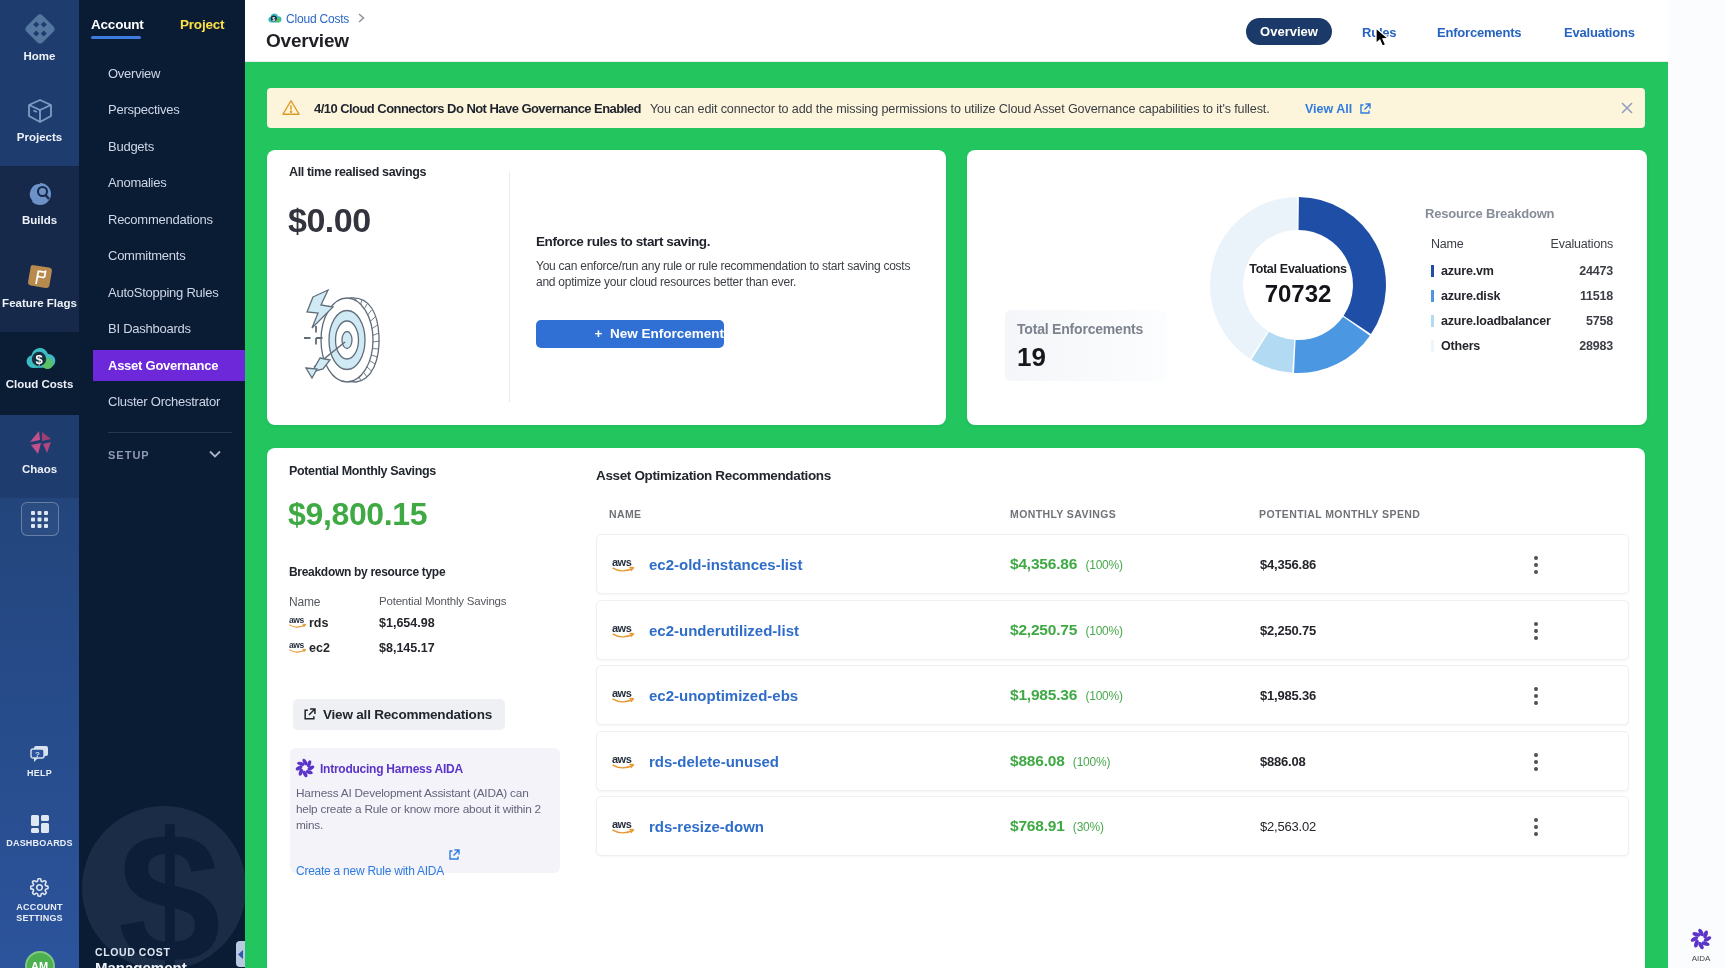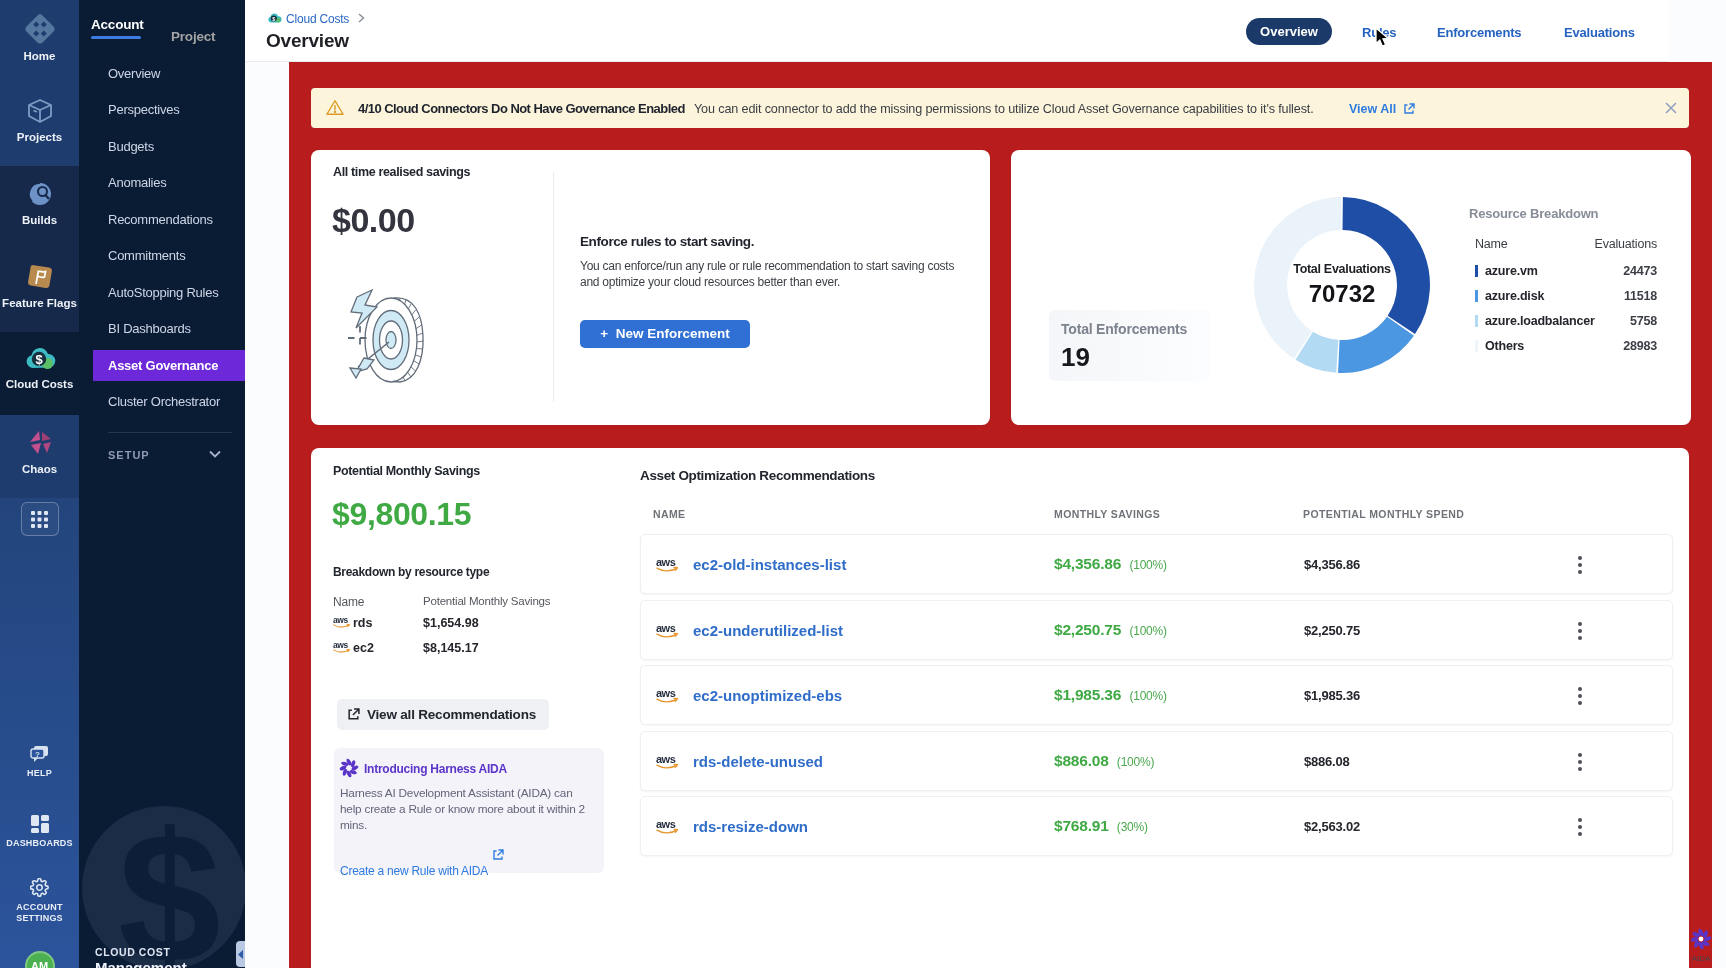--- a/index.html
+++ b/index.html
@@ -14,21 +14,21 @@
 #sb1bot { position:absolute; left:0; top:498px; width:79px; height:470px; background:linear-gradient(180deg,#23457c 0%, #2c549c 100%); }
 .smmod { position:absolute; left:0; width:79px; display:flex; flex-direction:column; align-items:center; gap:5px; }
 .smmod .lbl { font-size:9px; font-weight:bold; color:#e9eef7; text-align:center; line-height:11px; letter-spacing:.2px; }
 
 #sb2 { position:absolute; left:79px; top:0; width:166px; height:968px; background:#0a1b34; z-index:4; overflow:hidden; }
 .tab { position:absolute; top:17px; font-size:13.5px; letter-spacing:-.2px; font-weight:bold; }
 .menu-item { position:absolute; left:0; width:166px; height:31px; line-height:31px; padding-left:29px; font-size:13px; letter-spacing:-.25px; color:#cdd6e6; }
 .menu-item.sel { background:#6d28d9; color:#fff; font-weight:bold; margin-left:14px; padding-left:15px; width:152px; }
 
 #hdr { position:absolute; left:245px; top:0; width:1423px; height:62px; background:#fff; border-bottom:1px solid #e7eaef; z-index:3; }
-#content { position:absolute; left:245px; top:62px; width:1423px; height:906px; background:#b91c1c; overflow:hidden;margin-left:44px; }
+#content { position:absolute; left:245px; top:62px; width:1423px; height:906px; background:#22c55e; overflow:hidden; }
 .card { position:absolute; background:#fff; border-radius:8px; box-shadow:0 1px 3px rgba(40,50,80,.07); }
 .navlink { position:absolute; top:25px; font-size:13px; letter-spacing:-.2px; font-weight:bold; color:#2663c0; }
 .kebab { width:4px; height:4px; border-radius:50%; background:#4d5057; box-shadow:0 7px 0 #4d5057, 0 14px 0 #4d5057; }
 </style>
 </head>
 <body>
 
 <div id="sb1">
   <div id="sb1bot"></div>
   <div class="mod" style="top:0;">
@@ -127,21 +127,21 @@
   <div class="smmod" style="top:951px;">
     <div style="width:30px;height:30px;border-radius:50%;background:#4caf50;border:2px solid #7ec982;color:#fff;font-size:11px;font-weight:bold;display:flex;align-items:center;justify-content:center;">AM</div>
   </div>
 </div>
 
 <div id="sb2">
   <div style="position:absolute;left:3px;top:806px;width:164px;height:164px;border-radius:50%;background:#1b2c46;"></div>
   <div style="position:absolute;left:39px;top:806px;color:#0d1f38;font-size:185px;font-weight:bold;line-height:185px;">$</div>
   <div class="tab" style="left:12px;color:#fff;">Account</div>
   <div style="position:absolute;left:12px;top:36px;width:50px;height:3px;background:#3d7be0;border-radius:2px;"></div>
-  <div class="tab" style="left:92px;color:#a3a3a3;margin-top:12px;">Project</div>
+  <div class="tab" style="left:101px;color:#fde047;">Project</div>
   <div class="menu-item" style="top:58px;">Overview</div>
   <div class="menu-item" style="top:94px;">Perspectives</div>
   <div class="menu-item" style="top:131px;">Budgets</div>
   <div class="menu-item" style="top:167px;">Anomalies</div>
   <div class="menu-item" style="top:204px;">Recommendations</div>
   <div class="menu-item" style="top:240px;">Commitments</div>
   <div class="menu-item" style="top:277px;">AutoStopping Rules</div>
   <div class="menu-item" style="top:313px;">BI Dashboards</div>
   <div class="menu-item sel" style="top:350px;">Asset Governance</div>
   <div class="menu-item" style="top:386px;">Cluster Orchestrator</div>
@@ -195,21 +195,21 @@
         <path d="M3 3 L13 13 M13 3 L3 13"></path>
       </svg>
   </div>
 
   <div class="card" style="left:22px;top:88px;width:679px;height:275px;">
     <div style="position:absolute;left:22px;top:15px;font-size:12.5px;letter-spacing:-.35px;font-weight:bold;color:#22262e;">All time realised savings</div>
     <div style="position:absolute;left:21px;top:51px;font-size:34px;letter-spacing:-.5px;font-weight:bold;color:#33343d;">$0.00</div>
     <div style="position:absolute;left:242px;top:22px;width:1px;height:230px;background:#e9ebef;"></div>
     <div style="position:absolute;left:269px;top:84px;font-size:13.5px;letter-spacing:-.4px;font-weight:bold;color:#1f222b;">Enforce rules to start saving.</div>
     <div style="position:absolute;left:269px;top:108px;font-size:12px;letter-spacing:-.25px;color:#3c3f47;line-height:16px;white-space:nowrap;">You can enforce/run any rule or rule recommendation to start saving costs<br>and optimize your cloud resources better than ever.</div>
-    <div style="position:absolute;left:269px;top:170px;width:170px;height:28px;background:#3070d4;border-radius:5px;color:#fff;font-size:13.5px;font-weight:bold;text-align:center;line-height:28px;">+&nbsp; New Enforcement</div>
+    <div style="position:absolute;left:269px;top:170px;width:188px;height:28px;background:#3070d4;border-radius:5px;color:#fff;font-size:13.5px;font-weight:bold;text-align:right;line-height:28px;">+&nbsp; New Enforcement</div>
     <svg style="position:absolute;left:33px;top:138px;" width="104" height="100" viewBox="0 0 104 100">
       <g fill="none" stroke="#626d7a" stroke-width="1.3">
 
         <path d="M50 10 C70 8 78 26 79 48 C80 72 72 92 56 94 L48 93.5 L50 10.5 Z" fill="#ffffff"></path>
         <g stroke-width="0.9">
           <path d="M56 10 l-1.5 7 M62 12 l-2.5 7 M67 16 l-3.5 6.5 M71.5 22 l-4.5 6 M75 29 l-5.5 5 M77.5 37 l-6 4 M79 45 l-6.5 2.5 M79.5 53 l-6.5 1 M79 61 l-6.5 -0.5 M77.5 69 l-6 -2 M75 76 l-5.5 -3.5 M71.5 83 l-5 -4.5 M67 89 l-4 -5.5 M61 93 l-3 -6.5"></path>
         </g>
 
         <ellipse cx="47" cy="52" rx="26" ry="42" fill="#ffffff"></ellipse>
         <ellipse cx="47" cy="52" rx="18" ry="29.5" fill="#cfe9f5"></ellipse>
@@ -361,21 +361,21 @@
           <div style="position:absolute;left:663px;top:22px;font-size:13px;letter-spacing:-.2px;font-weight:bold;color:#24262c;">$886.08</div>
           <div class="kebab" style="position:absolute;left:937px;top:21px;"></div>
         </div>
       <div style="position:relative;height:60px;margin-bottom:5.5px;background:#fff;border:1px solid #eef0f3;border-radius:5px;box-shadow:0 1px 2px rgba(40,50,80,.05);">
           <svg style="position:absolute;left:14px;top:21px;" width="26" height="17" viewBox="0 0 26 17">
             <text x="1" y="10" font-size="11" font-weight="bold" fill="#252f3e" font-family="Liberation Sans" letter-spacing="-0.5">aws</text>
             <path d="M2 12.2 C8 16 16 15.7 22.5 11.8 M22.5 11.8 l-3.4 -0.3 M22.5 11.8 l-2.2 2.6" stroke="#e8962e" stroke-width="1.4" fill="none" stroke-linecap="round"></path>
           </svg>
           <div style="position:absolute;left:52px;top:21px;font-size:15px;letter-spacing:0px;font-weight:bold;color:#2f6dc9;">rds-resize-down</div>
           <div style="position:absolute;left:413px;top:20px;font-size:15.5px;letter-spacing:-.2px;font-weight:bold;color:#3fa944;">$768.91&nbsp; <span style="font-size:12px;font-weight:normal;color:#4aa84e;">(30%)</span></div>
-          <div style="position:absolute;left:663px;top:22px;font-size:13px;letter-spacing:-.2px;font-weight:bold;color:#24262c;text-align:center;">$2,563.02</div>
+          <div style="position:absolute;left:663px;top:22px;font-size:13px;letter-spacing:-.2px;font-weight:normal;color:#24262c;text-align:center;">$2,563.02</div>
           <div class="kebab" style="position:absolute;left:937px;top:21px;"></div>
         </div>
       </div>
   </div>
 </div>
 <div style="position:absolute;left:1683px;top:928px;width:36px;text-align:center;z-index:40;">
   <svg width="22" height="22" viewBox="0 0 20 20">
       <g fill="#5b34c8">
         <ellipse cx="15.90" cy="10.00" rx="1.85" ry="3.7" transform="rotate(62 15.90 10.00)"></ellipse>
         <ellipse cx="14.17" cy="14.17" rx="1.85" ry="3.7" transform="rotate(107 14.17 14.17)"></ellipse>

